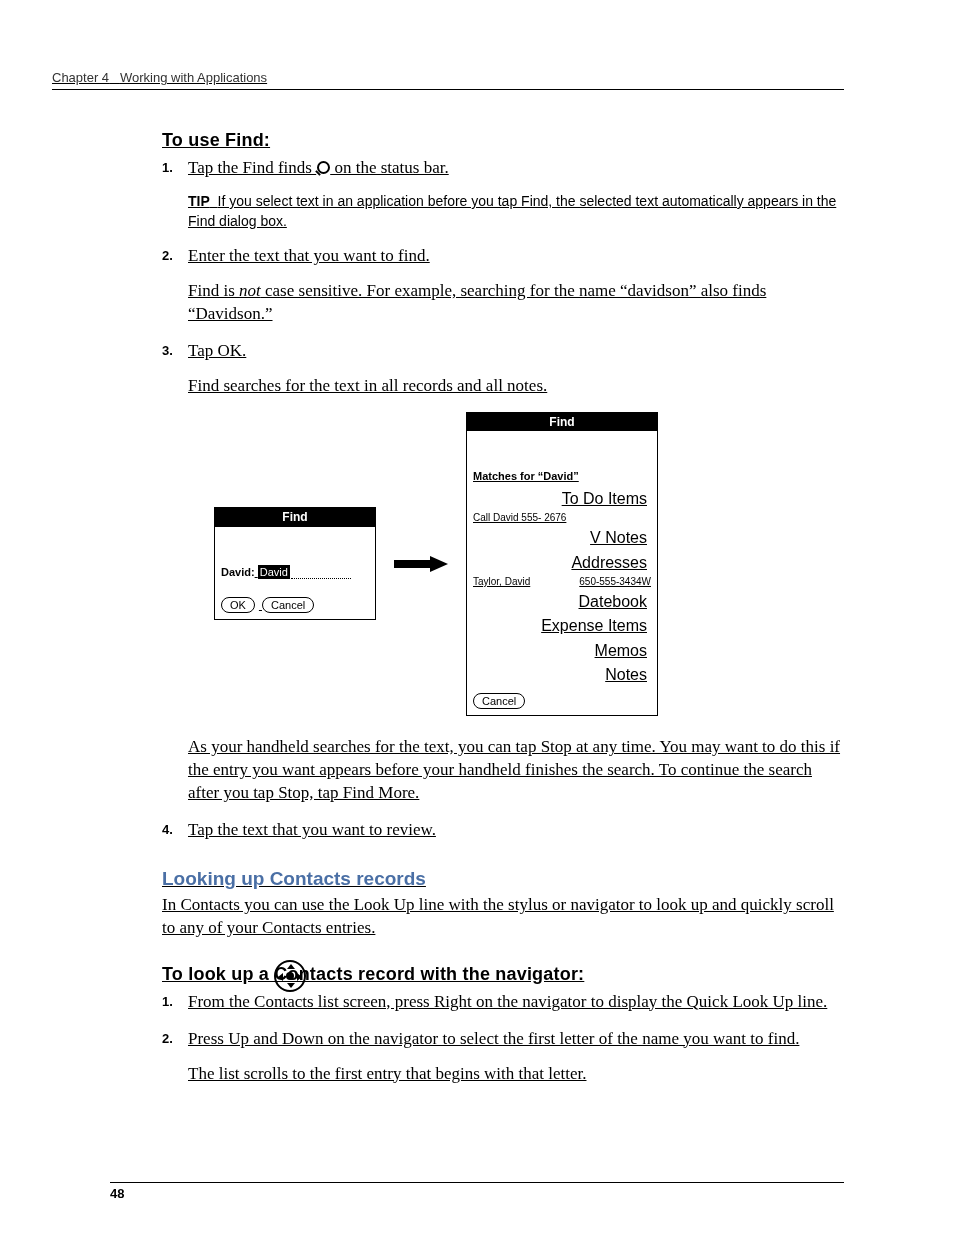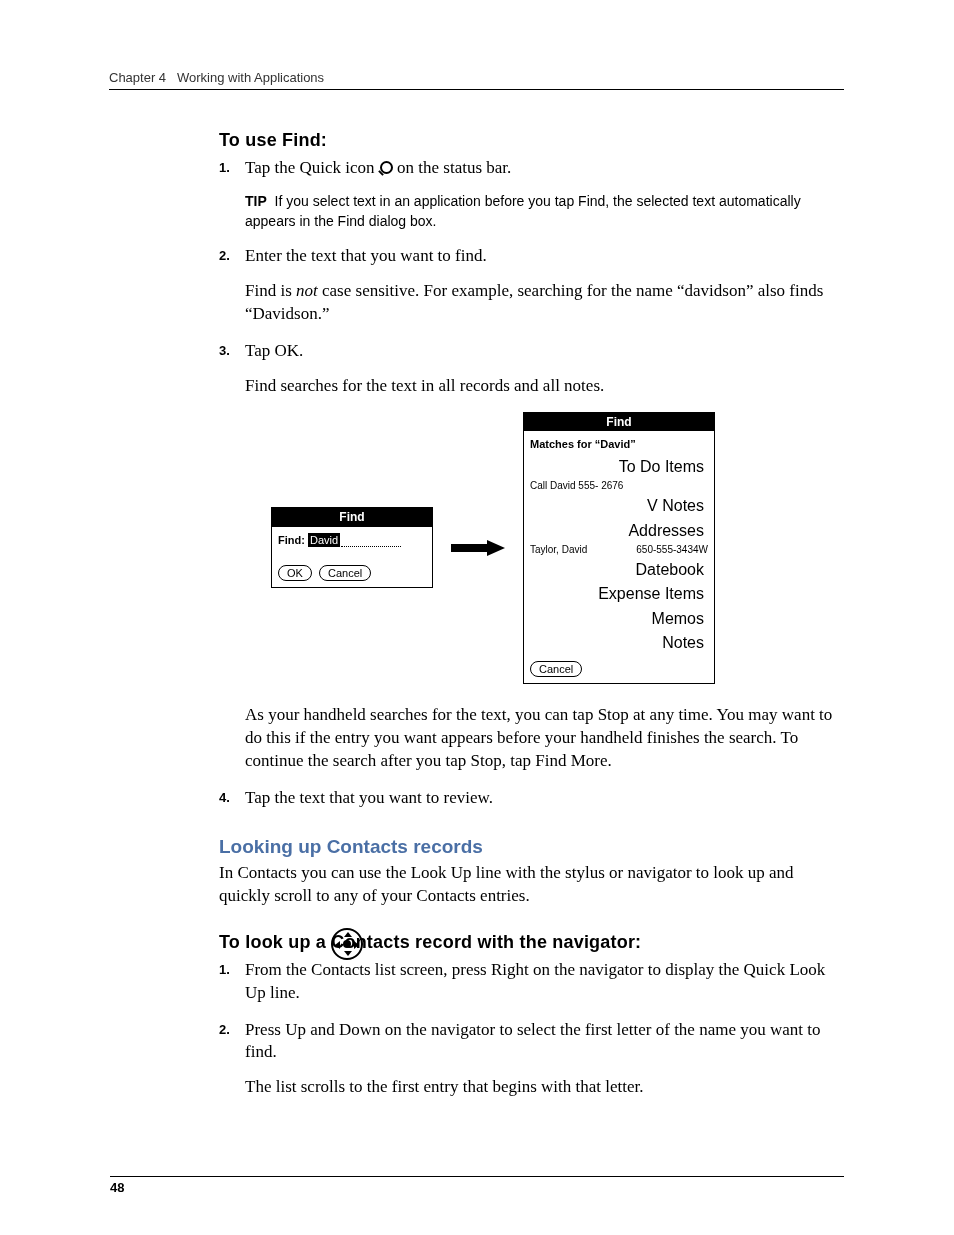--- a/index.html
+++ b/index.html
@@ -6,22 +6,23 @@
   body {
     font-family: "Palatino Linotype", "Book Antiqua", Palatino, Georgia, serif;
     margin: 0;
     background: #fff;
     color: #000;
   }
   .page {
     width: 954px;
     height: 1235px;
     box-sizing: border-box;
-    padding: 70px 110px 40px 109px;
+    padding: 70px 110px 40px 52px;
     position: relative;
+    text-decoration: underline;
   }
   .header {
     font-family: Arial, Helvetica, sans-serif;
     font-size: 13px;
     color: #333;
     border-bottom: 1px solid #000;
     padding-bottom: 4px;
     margin-bottom: 40px;
   }
   .content {
@@ -97,20 +98,21 @@
     background: #000;
     color: #fff;
     text-align: center;
     font-weight: bold;
     font-size: 12px;
     padding: 1px 0;
   }
   .dialog-body {
     padding: 6px;
     font-size: 11px;
+    margin-top: 32px;
   }
   .dlg1 { width: 160px; }
   .dlg1 .label { font-weight: bold; display: inline-block; }
   .dlg1 .field {
     display: inline-block;
     background: #000;
     color: #fff;
     padding: 0 2px;
     font-size: 11px;
   }
@@ -179,21 +181,21 @@
     position: absolute; width: 9px; height: 9px; border: 2px solid #000; border-radius: 50%;
     right: 0; top: 0;
   }
   .find-icon .h {
     position: absolute; width: 6px; height: 2px; background: #000;
     left: -1px; bottom: 1px; transform: rotate(45deg);
   }
 
   .footer {
     position: absolute;
-    bottom: 40px;
+    bottom: 34px;
     left: 110px;
     right: 110px;
     border-top: 1px solid #000;
     padding-top: 3px;
     font-family: Arial, Helvetica, sans-serif;
     font-weight: bold;
     font-size: 13px;
   }
 </style>
 </head>
@@ -204,40 +206,40 @@
   <div class="header">
     <span>Chapter 4</span>&nbsp;&nbsp;&nbsp;<span>Working with Applications</span>
   </div>
 
   <div class="content">
 
     <div class="heading-cond">To use Find:</div>
 
     <ol class="steps">
       <li>
-        <span>Tap the Quick icon </span><span class="find-icon"><span class="c"></span><span class="h"></span></span><span> on the status bar.</span>
+        <span>Tap the Find finds </span><span class="find-icon"><span class="c"></span><span class="h"></span></span><span> on the status bar.</span>
         <div class="step-sub tip">
           <span class="tip-label">TIP</span>&nbsp;&nbsp;<span>If you select text in an application before you tap Find, the selected text automatically appears in the Find dialog box.</span>
         </div>
       </li>
       <li>
         <span>Enter the text that you want to find.</span>
         <div class="step-sub">
           <span>Find is </span><em class="not">not</em><span> case sensitive. For example, searching for the name “davidson” also finds “Davidson.”</span>
         </div>
       </li>
       <li>
         <span>Tap OK.</span>
         <div class="step-sub">Find searches for the text in all records and all notes.</div>
 
         <div class="figwrap">
           <div class="dialog dlg1">
             <div class="dialog-title">Find</div>
             <div class="dialog-body">
-              <span class="label">Find:</span>
+              <span class="label">David:</span>
               <span class="field">David</span><span class="dlg-dots"></span>
               <div class="dlg-btns">
                 <span class="dlg-btn">OK</span>
                 <span class="dlg-btn">Cancel</span>
               </div>
             </div>
           </div>
           <div class="arrow">
               <div class="shaft"></div>
               <div class="head"></div>

